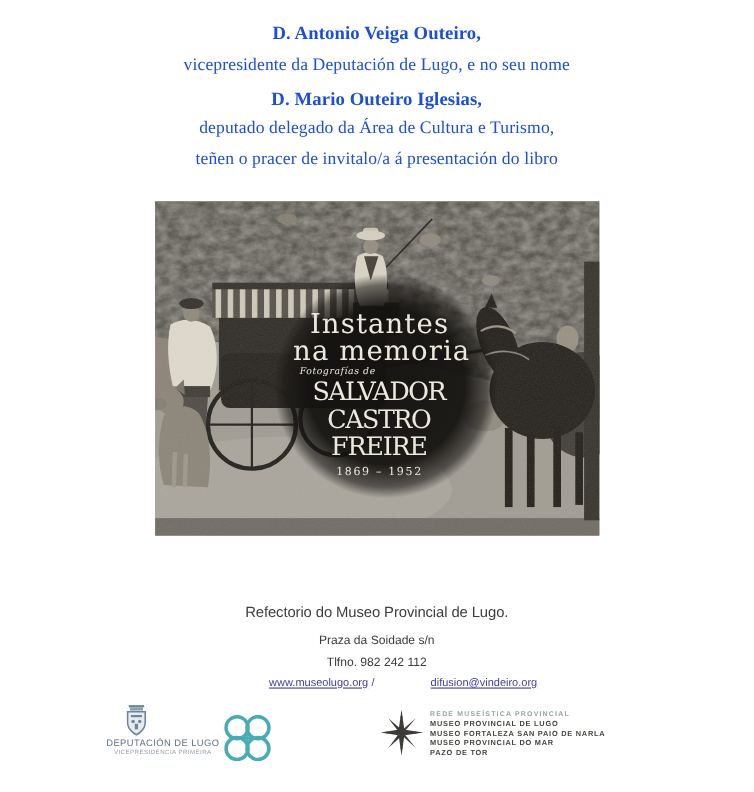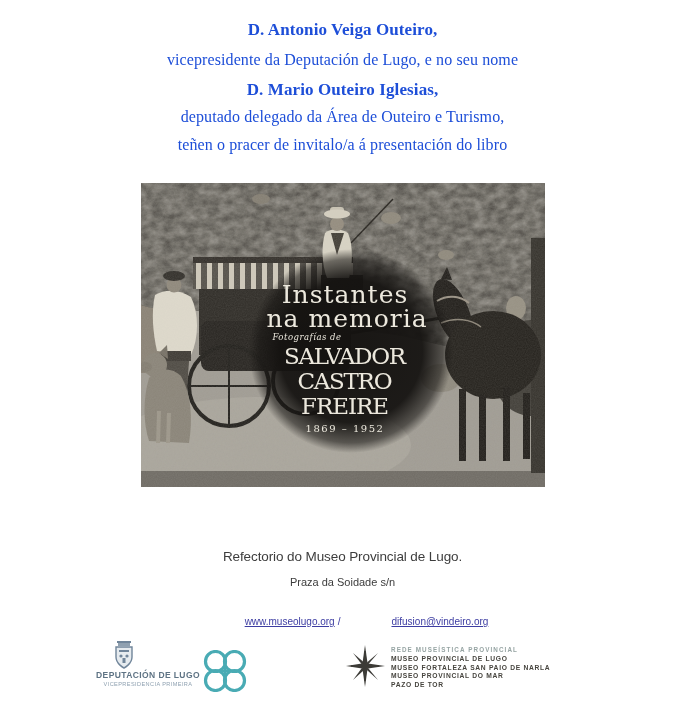--- a/index.html
+++ b/index.html
@@ -19,36 +19,36 @@
   .ev-main{font-size:13.5px;letter-spacing:-.1px;}
   .evb{font-weight:bold;color:#242424;}
   .ev-small{font-size:11px;color:#3c3c3c;}
   .links{font-size:10px;}
   a.doc-link{color:#3d3da2;text-decoration:underline;cursor:pointer;margin-left:48px;}
   .sep{color:#3d3da2;margin:0 3px;}
 
   
   .abs{position:absolute;}
   .dep-name{left:75px;top:670px;width:146px;text-align:center;font-family:"Liberation Sans",sans-serif;
-            font-size:8.5px;font-weight:bold;letter-spacing:.4px;color:#5e7384;}
+            font-size:8.5px;font-weight:normal;letter-spacing:.4px;color:#5e7384;}
   .dep-sub{left:75px;top:681px;width:146px;text-align:center;font-family:"Liberation Sans",sans-serif;
            font-size:5.6px;letter-spacing:.4px;color:#8fa1b1;}
   .rede-text{left:391px;top:646px;font-family:"Liberation Sans",sans-serif;font-weight:bold;}
   .rede-text div{margin:0;line-height:8.8px;font-size:6.7px;letter-spacing:.7px;color:#46443e;white-space:nowrap;}
   .rede-text .rede-head{font-size:6.3px;letter-spacing:1.1px;color:#96a4a3;}
 </style>
 </head>
 <body>
 
 <div class="page">
 
   <div class="h-line h-bold" style="top:20px">D. Antonio Veiga Outeiro,</div>
   <div class="h-line h-bold" style="top:80px">D. Mario Outeiro Iglesias,</div>
   <div class="h-line" style="top:51px">vicepresidente da Deputación de Lugo, e no seu nome</div>
-  <div class="h-line" style="top:108px">deputado delegado da Área de Outeiro e Turismo,</div>
+  <div class="h-line" style="top:108px">deputado delegado da Área de Cultura e Turismo,</div>
   <div class="h-line" style="top:136px">teñen o pracer de invitalo/a á presentación do libro</div>
 
   <div class="photo-wrap">
     <svg viewBox="0 0 404 304">
       <defs>
         <pattern id="awn" width="11" height="26" patternUnits="userSpaceOnUse">
           <rect width="11" height="26" fill="#cfc9ba"></rect>
           <rect x="5" width="6" height="26" fill="#55514a"></rect>
         </pattern>
         <filter id="leafTex" x="-5%" y="-5%" width="110%" height="110%">
@@ -160,20 +160,21 @@
         <text x="204" y="206" font-size="23" textLength="95" lengthAdjust="spacing">CASTRO</text>
         <text x="204" y="231" font-size="23" textLength="88" lengthAdjust="spacing">FREIRE</text>
         <text x="204" y="249" font-size="10" letter-spacing="1.5">1869 – 1952</text>
       </g>
     </svg>
   </div>
 
 
   <div class="ev ev-small" style="top:576px">Praza da Soidade s/n</div>
   <div class="ev ev-main" style="top:549px">Refectorio do Museo Provincial de Lugo.</div>
+  <div class="ev ev-small" style="top:596px">Tlfno. 982 242 112</div>
 
   <div class="ev links" style="top:616px"><a class="doc-link">www.museolugo.org</a><span class="sep">/</span><a class="doc-link">difusion@vindeiro.org</a></div>
 
   <div class="abs" style="left:112px;top:640px">
     <svg width="24" height="30" viewBox="0 0 24 30">
       <rect x="5" y="1" width="14" height="2" fill="#70859a"></rect>
       <rect x="6" y="3" width="12" height="3" fill="#8fa0b0"></rect>
       <path d="M4,7 H20 V17 C20,24 12,28 12,28 C12,28 4,24 4,17 Z" fill="#e6ebef" stroke="#70859a" stroke-width="1.4"></path>
       <rect x="7" y="10" width="10" height="2" fill="#70859a"></rect>
       <circle cx="9" cy="16" r="1.6" fill="#70859a"></circle>

